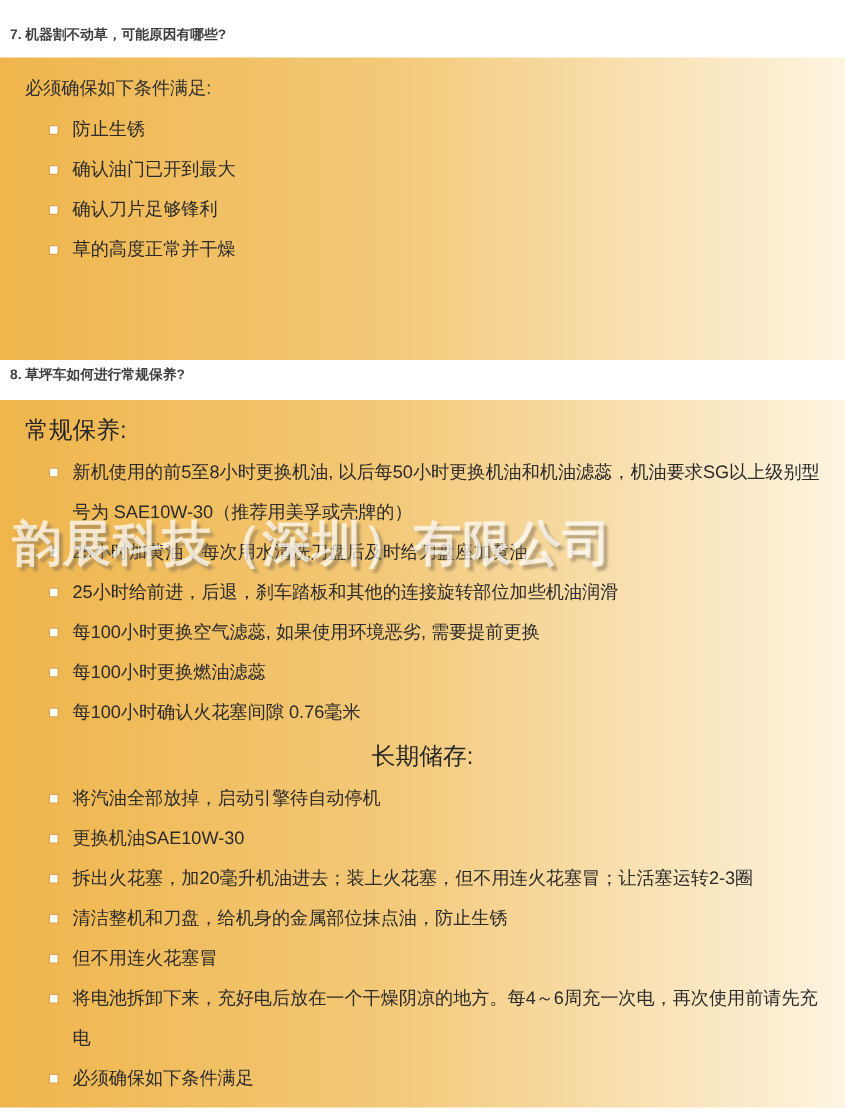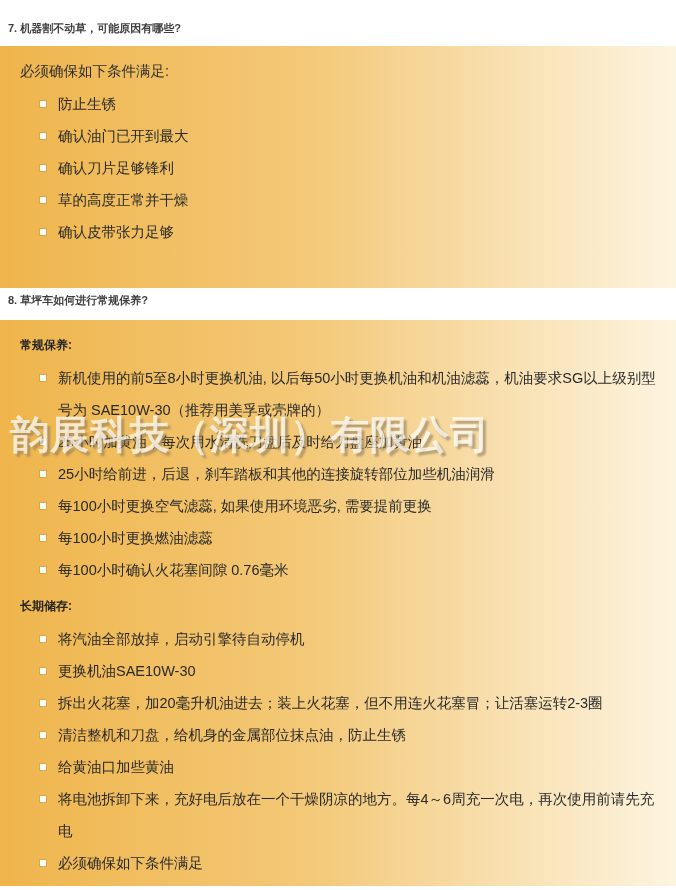--- a/index.html
+++ b/index.html
@@ -28,26 +28,26 @@
     box-sizing: border-box;
   }
   .block-1 { margin-top: 6px; height: 242px; }
   .block-2 { margin-top: 8px; height: 566px; }
   .intro-line {
     font-size: 14.5px;
     line-height: 20px;
     color: #2e2e2e;
   }
   .bold-label {
-    font-size: 12px;
-    font-weight: bold;
+    font-size: 19px;
+    font-weight: normal;
     line-height: 20px;
     color: #252525;
   }
-  .bold-label.spaced { margin-top: 10px; }
+  .bold-label.spaced { margin-top: 10px; text-align: center; }
   ul.sq-list {
     list-style: none;
     margin: 7px 0 0 0;
     padding: 0 0 0 20px;
   }
   ul.sq-list li {
     display: flex;
     align-items: flex-start;
     font-size: 14.5px;
     line-height: 32px;
@@ -96,24 +96,20 @@
         <span class="li-text">确认油门已开到最大</span>
       </li>
       <li>
         <span class="bullet-sq"></span>
         <span class="li-text">确认刀片足够锋利</span>
       </li>
       <li>
         <span class="bullet-sq"></span>
         <span class="li-text">草的高度正常并干燥</span>
       </li>
-      <li>
-        <span class="bullet-sq"></span>
-        <span class="li-text">确认皮带张力足够</span>
-      </li>
     </ul>
   </div>
 
   <div class="q-heading second">8. 草坪车如何进行常规保养?</div>
 
   <div class="grad-block block-2">
     <div class="bold-label">常规保养:</div>
     <ul class="sq-list">
       <li>
         <span class="bullet-sq"></span>
@@ -154,21 +150,21 @@
       <li>
         <span class="bullet-sq"></span>
         <span class="li-text">拆出火花塞，加20毫升机油进去；装上火花塞，但不用连火花塞冒；让活塞运转2-3圈</span>
       </li>
       <li>
         <span class="bullet-sq"></span>
         <span class="li-text">清洁整机和刀盘，给机身的金属部位抹点油，防止生锈</span>
       </li>
       <li>
         <span class="bullet-sq"></span>
-        <span class="li-text">给黄油口加些黄油</span>
+        <span class="li-text">但不用连火花塞冒</span>
       </li>
       <li>
         <span class="bullet-sq"></span>
         <span class="li-text">将电池拆卸下来，充好电后放在一个干燥阴凉的地方。每4～6周充一次电，再次使用前请先充电</span>
       </li>
       <li>
         <span class="bullet-sq"></span>
         <span class="li-text">必须确保如下条件满足</span>
       </li>
     </ul>

